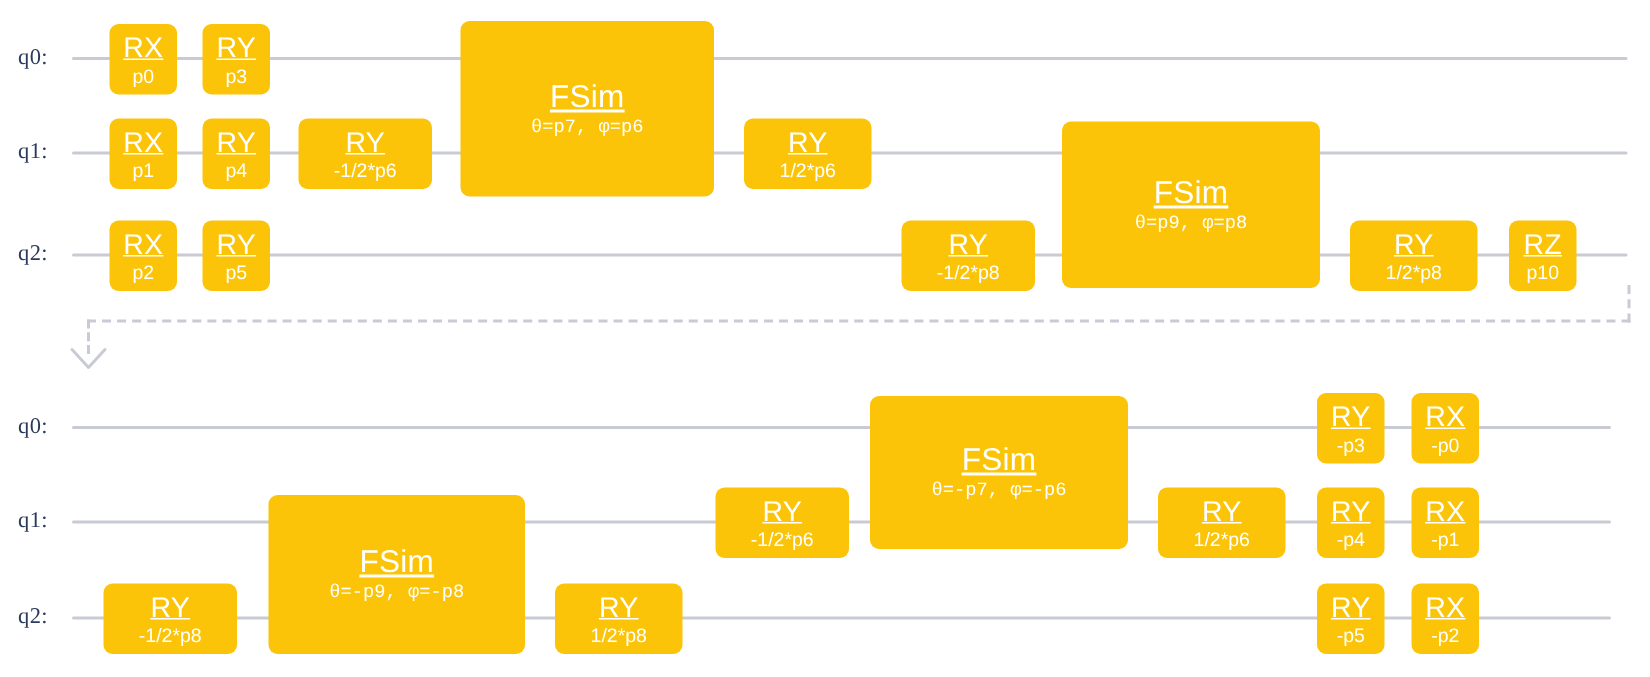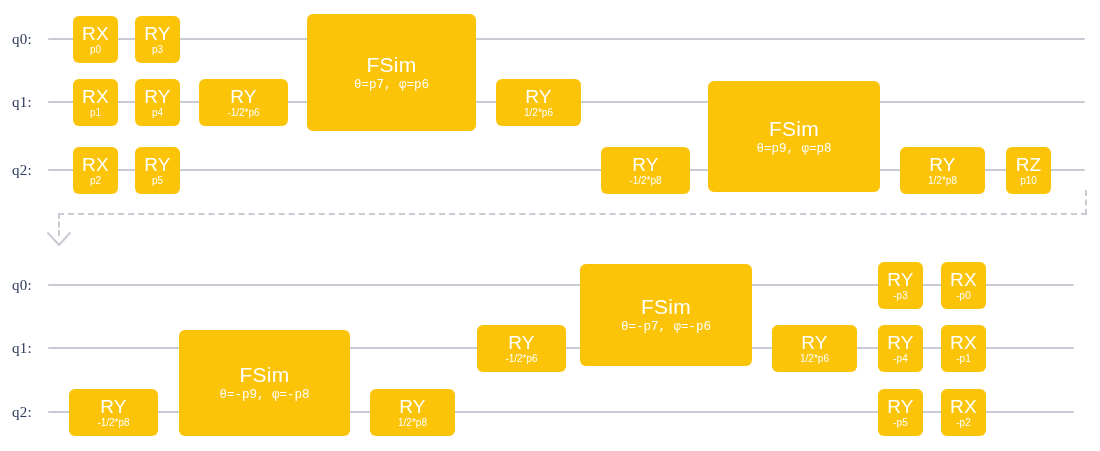--- a/index.html
+++ b/index.html
@@ -52,23 +52,24 @@
     color: #ffffff;
     box-sizing: border-box;
     overflow: hidden;
     line-height: 1;
   }
   .gate .g-name {
     font-size: 19px;
     letter-spacing: 0.2px;
     display: block;
     white-space: nowrap;
+    text-decoration: underline;
   }
   .gate .g-sub {
-    font-size: 10px;
+    font-size: 13px;
     margin-top: 2px;
     display: block;
     white-space: nowrap;
   }
   .gate.big .g-name {
     font-size: 21px;
     text-align: right;
   }
   .gate.big .g-sub {
     font-size: 12.5px;

